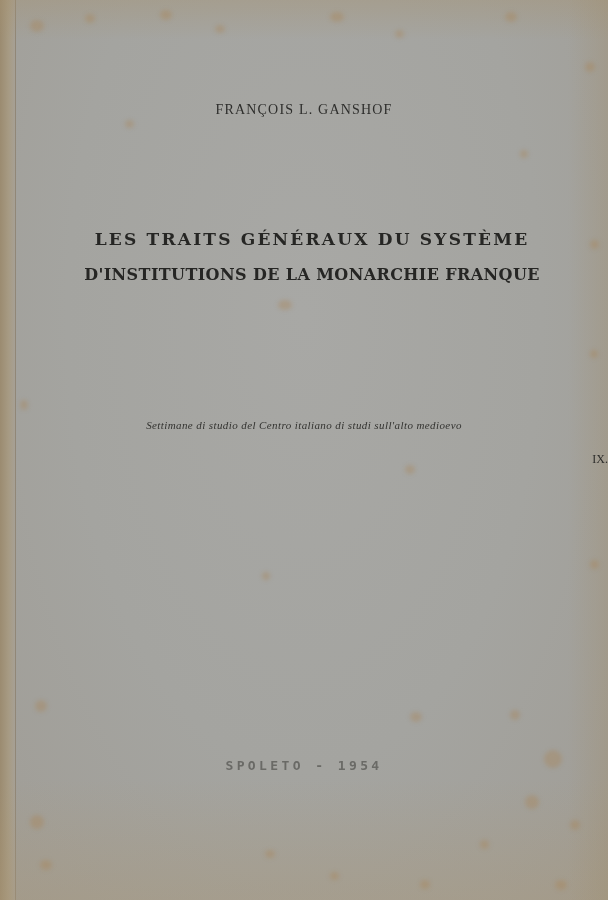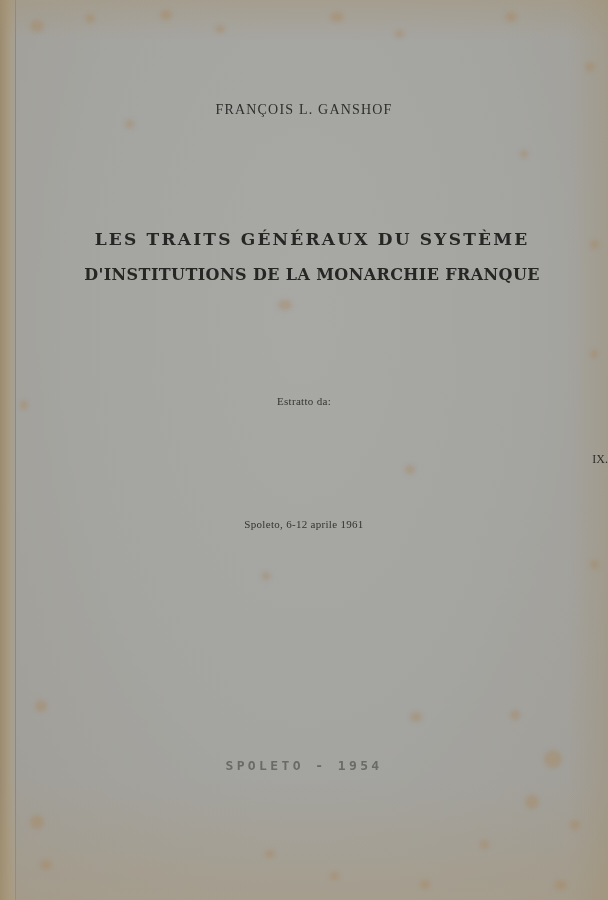--- a/index.html
+++ b/index.html
@@ -165,20 +165,19 @@
     <div class="spot" style="left:40px;top:860px;width:12px;height:10px;"></div>
     <div class="spot" style="left:20px;top:400px;width:8px;height:10px;"></div>
     <div class="spot" style="left:125px;top:120px;width:9px;height:8px;"></div>
   </div>
 
   <div class="line author">FRANÇOIS L. GANSHOF</div>
 
   <div class="line title title-1">LES TRAITS GÉNÉRAUX DU SYSTÈME</div>
   <div class="line title title-2">D'INSTITUTIONS DE LA MONARCHIE FRANQUE</div>
 
-  <div class="line extract-label">Estratto da:</div>
+  <div class="line source">Settimane di studio del Centro italiano di studi sull'alto medioevo</div>
 
   <div class="line volume">IX.</div>
 
-  <div class="line conference">Spoleto, 6-12 aprile 1961</div>
 
   <div class="line imprint">SPOLETO - 1954</div>
 </div>
 
 </body></html>

